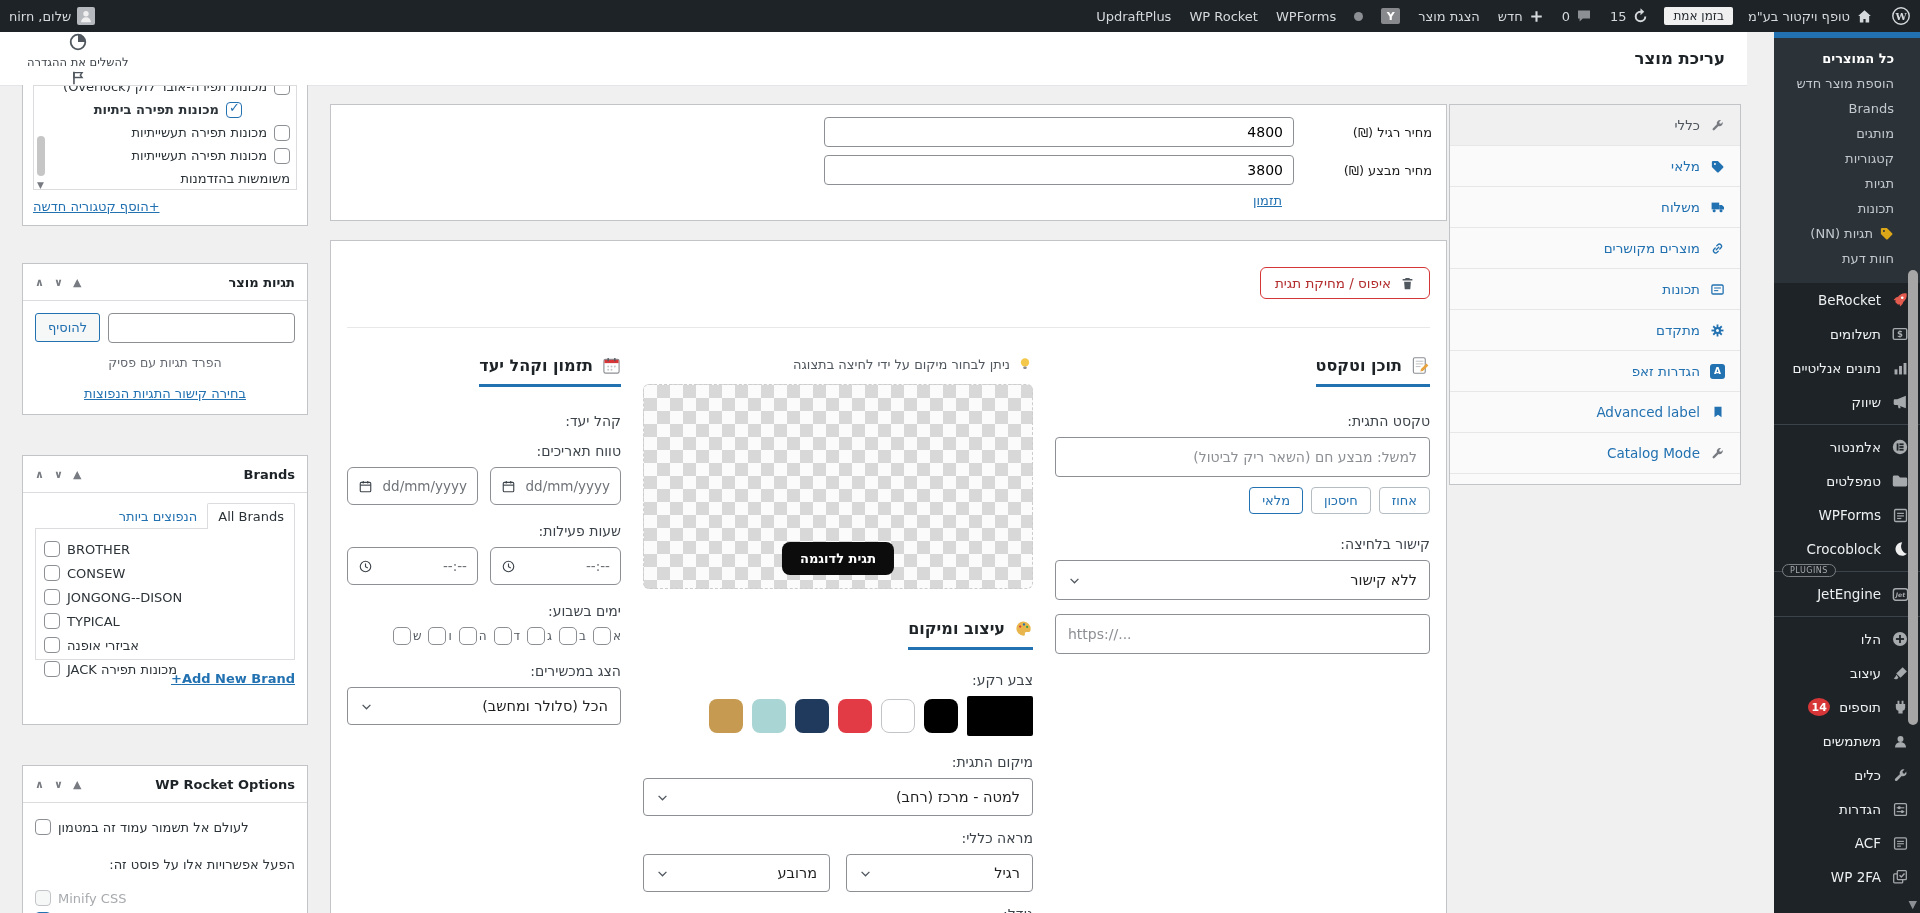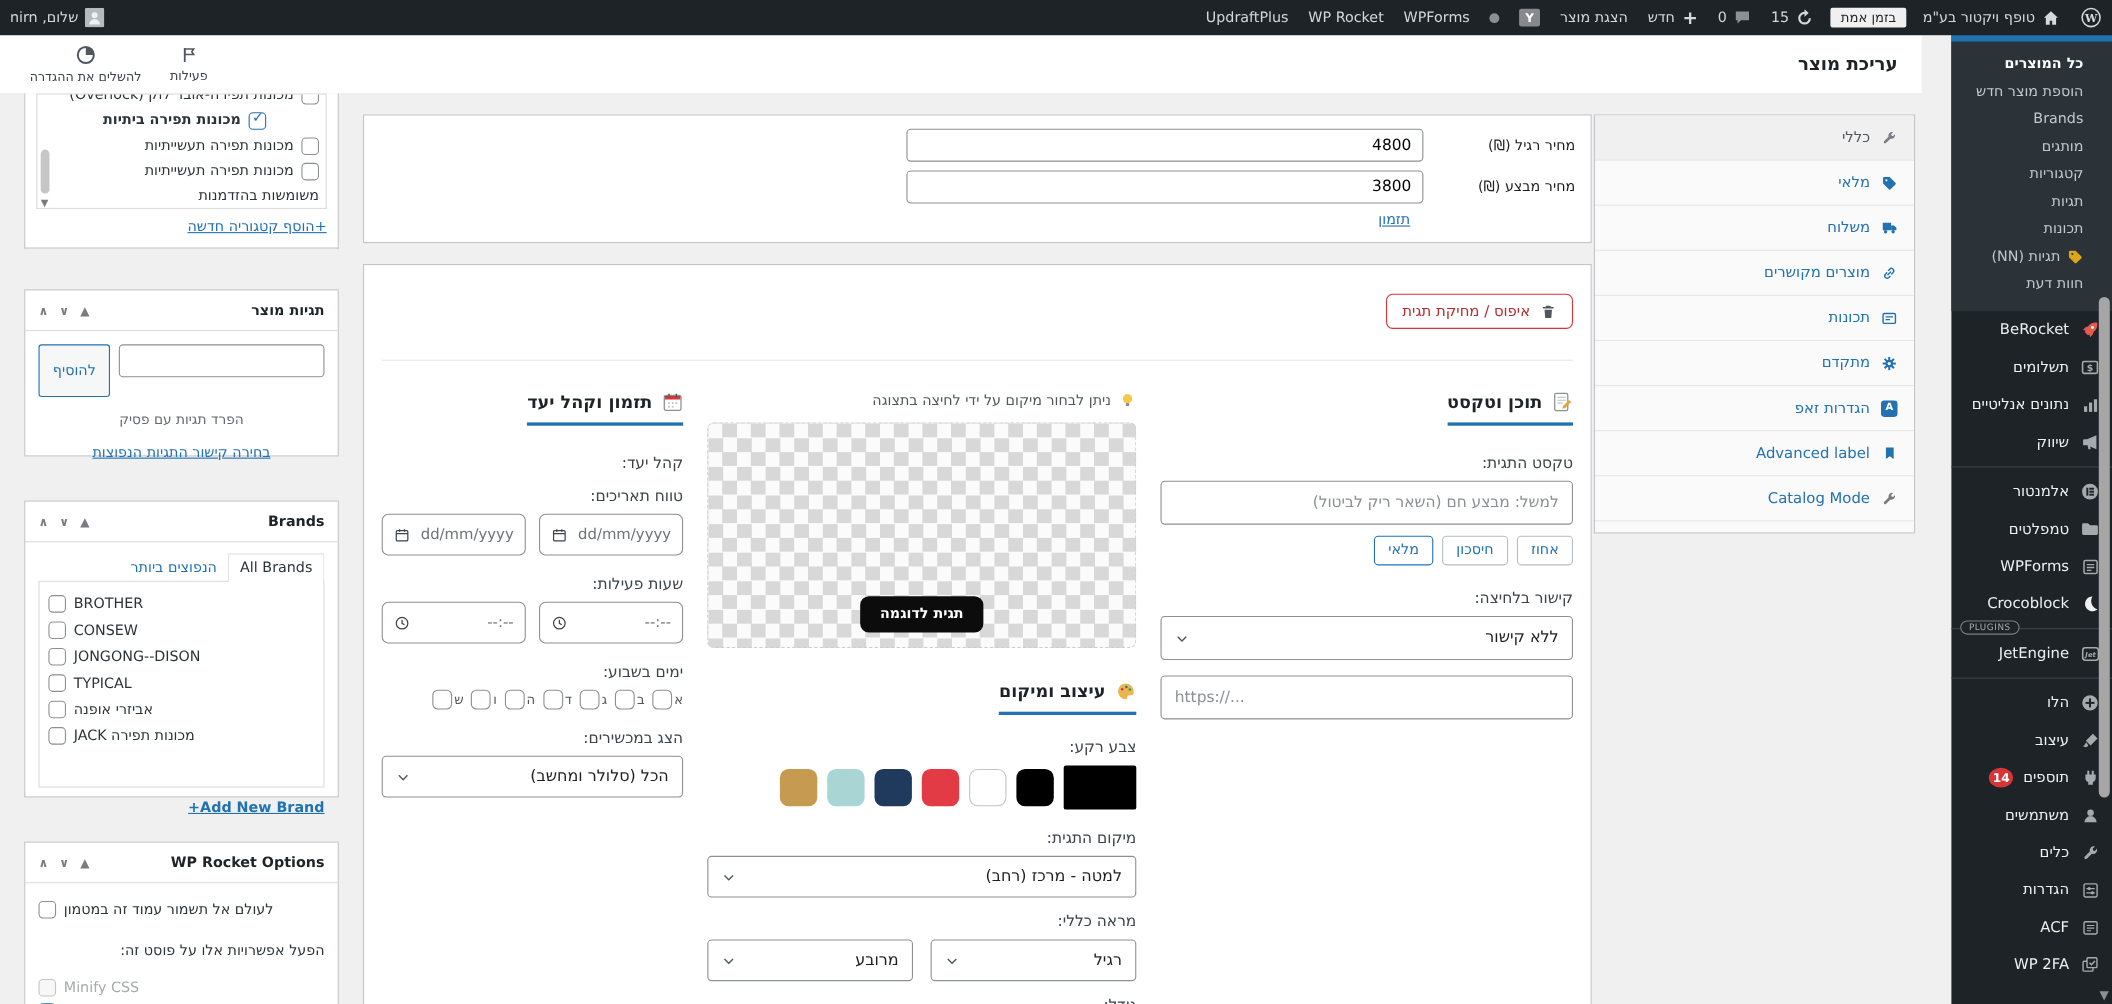--- a/index.html
+++ b/index.html
@@ -32,21 +32,21 @@
   .count-badge{background:#d63638;color:#fff;border-radius:50%;min-width:18px;height:18px;font-size:11px;
     display:inline-flex;align-items:center;justify-content:center;padding:0 2px;font-weight:bold;}
 
   
   .scroll-thumb{position:absolute;right:2px;top:270px;width:10px;height:455px;border-radius:5px;background:#a6a6a6;z-index:60;}
   .scroll-arrow{position:absolute;right:3px;bottom:2px;color:#8c8f94;font-size:11px;z-index:60;}
 
   
   .pageheader{position:absolute;top:32px;left:0;width:1747px;height:53px;background:#fff;border-bottom:1px solid #e3e5e8;}
   .page-title{position:absolute;right:22px;top:0;line-height:53px;font-size:16.5px;font-weight:bold;color:#1d2327;}
-  .activity{position:absolute;left:14px;top:0;height:53px;display:flex;direction:ltr;}
+  .activity{position:absolute;left:14px;top:0;height:53px;display:flex;direction:ltr;flex-direction:column;}
   .activity-tab{display:flex;flex-direction:column;align-items:center;justify-content:center;gap:3px;padding:0 13px;cursor:pointer;}
   .activity-tab span{font-size:11.5px;color:#3c434a;}
 
   
   .pbox{position:absolute;background:#fff;border:1px solid #c3c4c7;box-sizing:border-box;}
   .pbox-head{display:flex;justify-content:space-between;align-items:center;height:36px;border-bottom:1px solid #dcdcde;
     padding:0 12px;font-weight:bold;font-size:13px;color:#1d2327;}
   .handles{display:flex;gap:10px;color:#787c82;font-size:11px;align-items:center;}
   .handles span{cursor:pointer;}
   .cb{width:16px;height:16px;border:1px solid #8c8f94;border-radius:4px;background:#fff;flex:none;box-sizing:border-box;position:relative;cursor:pointer;}
@@ -56,40 +56,40 @@
   .link{color:#2271b1;text-decoration:underline;cursor:pointer;}
 
   
   #catbox{left:22px;top:85px;width:286px;height:141px;border-top:none;padding:0 10px;}
   .catlist{border:1px solid #dcdcde;height:105px;overflow:hidden;position:relative;background:#fff;padding-right:6px;box-sizing:border-box;}
   .catrow{display:flex;align-items:center;gap:7px;height:23px;font-size:13px;color:#2c3338;}
   .catrow.cut{margin-top:-11px;}
   .catrow.child{padding-right:48px;font-weight:bold;}
   .cat-scroll{position:absolute;left:3px;top:50px;width:8px;height:40px;background:#c6c6c6;border-radius:4px;cursor:pointer;}
   .cat-scroll-arrow{position:absolute;left:3px;top:94px;color:#787c82;font-size:9px;cursor:pointer;}
-  .addcat{margin-top:9px;text-align:right;font-size:13px;}
+  .addcat{margin-top:9px;text-align:left;font-size:13px;}
 
   
   #tagsbox{left:22px;top:263px;width:286px;height:152px;}
   .tags-body{padding:12px;}
   .tagrow{display:flex;gap:8px;}
   .inp{border:1px solid #8c8f94;border-radius:4px;background:#fff;font-family:inherit;box-sizing:border-box;}
   .tag-input{flex:1;height:30px;}
-  .btn-sec{background:#f6f7f7;border:1px solid #2271b1;color:#2271b1;border-radius:3px;height:48px;padding:0 12px;
+  .btn-sec{background:#f6f7f7;border:1px solid #2271b1;color:#2271b1;border-radius:3px;height:29px;padding:0 12px;
     font-size:13px;font-family:inherit;cursor:pointer;}
   .howto{margin-top:12px;font-size:12.5px;color:#646970;text-align:center;}
   .tags-link{margin-top:16px;text-align:center;font-size:13px;}
 
   
   #brandsbox{left:22px;top:455px;width:286px;height:270px;}
   .brands-body{padding:10px 12px 0;}
   .brand-tabs{display:flex;align-items:flex-end;font-size:13px;}
   .brand-tab-active{background:#fff;border:1px solid #dcdcde;border-bottom:none;padding:5px 10px;color:#2c3338;border-radius:2px 2px 0 0;cursor:pointer;}
   .brand-tab{padding:5px 10px;color:#2271b1;cursor:pointer;}
-  .brandlist{border:1px solid #dcdcde;height:188px;padding:8px 8px 0;box-sizing:border-box;margin-top:-1px;background:#fff;}
+  .brandlist{border:1px solid #dcdcde;height:132px;padding:8px 8px 0;box-sizing:border-box;margin-top:-1px;background:#fff;}
   .brandrow{display:flex;align-items:center;justify-content:flex-end;gap:7px;height:24px;font-size:13px;color:#2c3338;}
   .addbrand{margin-top:11px;text-align:right;font-size:13px;font-weight:bold;padding-left:2px;}
 
   
   #rocketbox{left:22px;top:765px;width:286px;height:200px;}
   .rocket-body{padding:16px 12px;font-size:13px;color:#2c3338;}
   .rkrow{display:flex;align-items:center;justify-content:flex-end;gap:7px;}
   .rk-muted{color:#a7aaad;}
 
   

